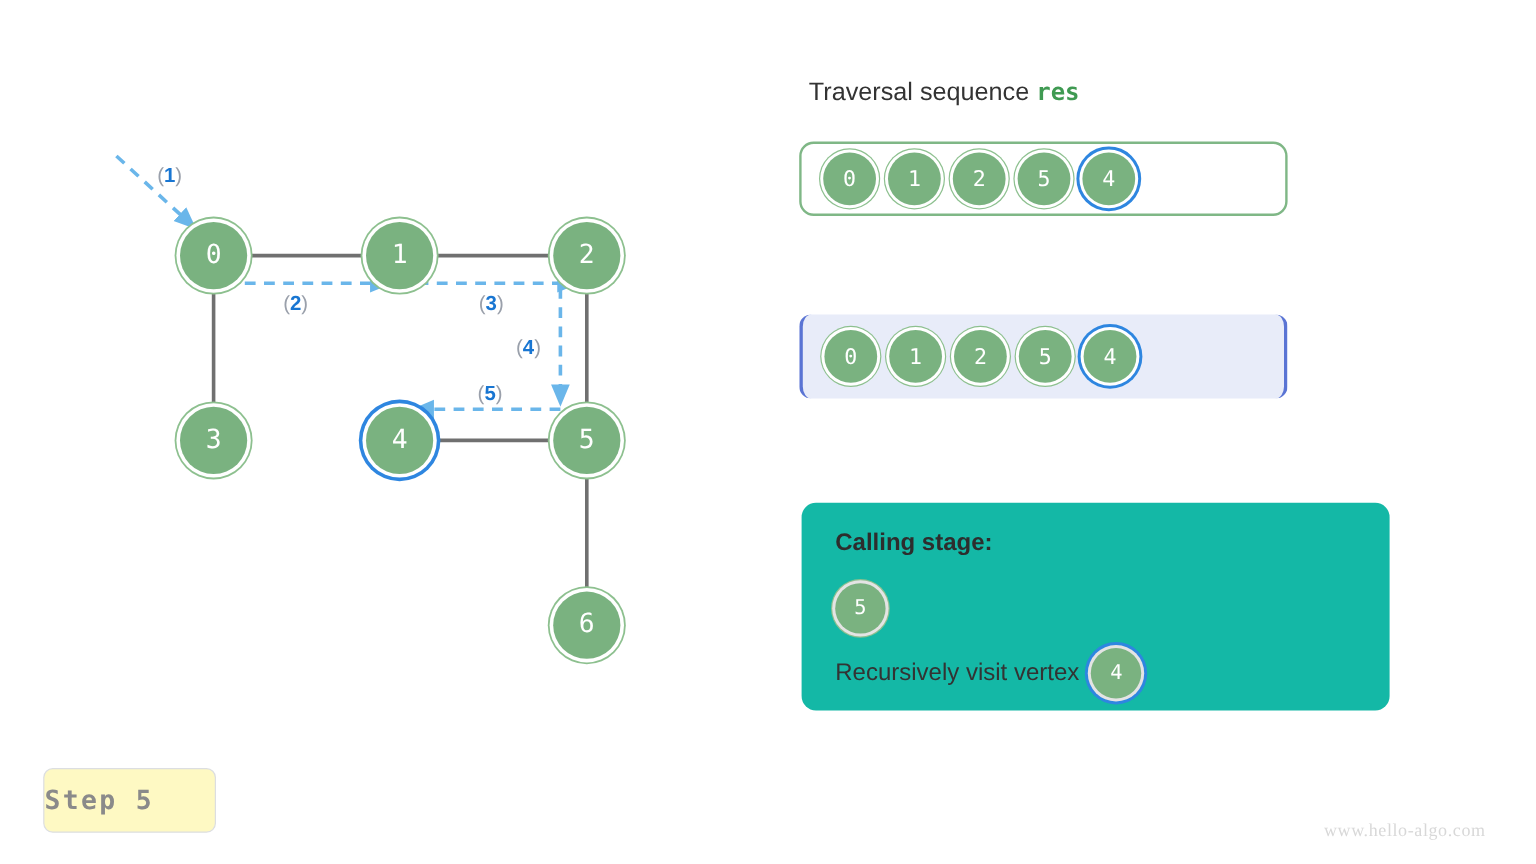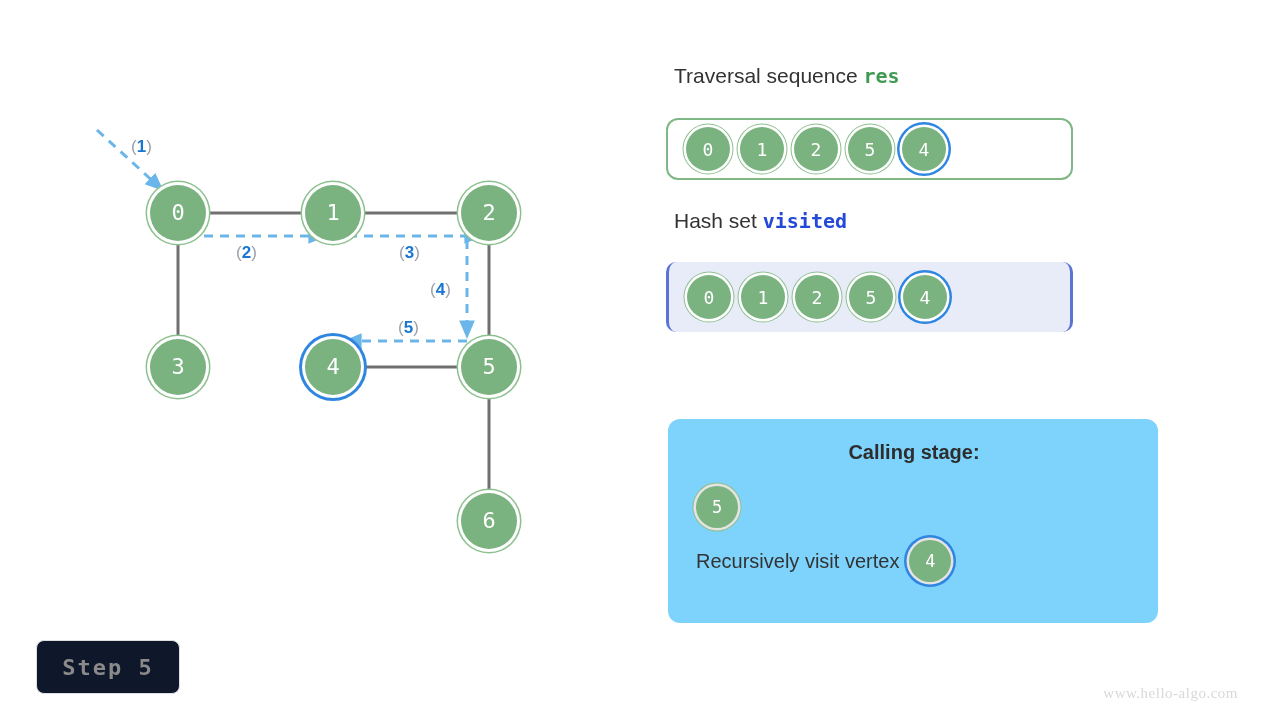--- a/index.html
+++ b/index.html
@@ -65,24 +65,23 @@
     font-weight: 700;
   }
 
   
   #step-badge {
     position: absolute;
     left: 36px; top: 640px;
     width: 144px; height: 54px;
     border: 1.5px solid #dcdee1;
     border-radius: 8px;
-    background: #0f172a;
-    display: flex;
-    align-items: center;
-    justify-content: center;
+    background: #fef9c3;
+    display: flex;
+    align-items: center;
     font-family: "DejaVu Sans Mono", "Liberation Mono", monospace;
     font-size: 22px;
     font-weight: 700;
     letter-spacing: 2px;
     color: #8a8a8a;
     box-sizing: border-box;
   }
 
   
   #right-panel {
@@ -142,26 +141,25 @@
     box-sizing: border-box;
   }
   .chip.highlight {
     box-shadow: 0 0 0 2.5px #ffffff, 0 0 0 5px #2e86e0;
   }
 
   
   #calling-stage {
     position: absolute;
     left: 2px; top: 419px;
-    width: 490px; height: 204px;
-    background: #7dd3fc;
+    width: 490px; height: 173px;
+    background: #14b8a6;
     border-radius: 12px;
     box-sizing: border-box;
     padding: 22px 26px 0 28px;
-    text-align: center;
   }
   #calling-stage .cs-title {
     font-size: 20px;
     font-weight: 700;
     color: #2d2d2d;
     margin-bottom: 22px;
   }
   .cs-line {
     display: flex;
     align-items: center;
@@ -282,24 +280,20 @@
         <span>2</span>
       </div>
       <div class="chip">
         <span>5</span>
       </div>
       <div class="chip highlight">
         <span>4</span>
       </div>
     </div>
 
-    <div class="panel-title" style="left:8px; top:209px;">
-      <span>Hash set</span>
-      <span class="code blue">visited</span>
-    </div>
 
     <div id="visited-box" class="collection-box">
       <div class="chip">
         <span>0</span>
       </div>
       <div class="chip">
         <span>1</span>
       </div>
       <div class="chip">
         <span>2</span>

